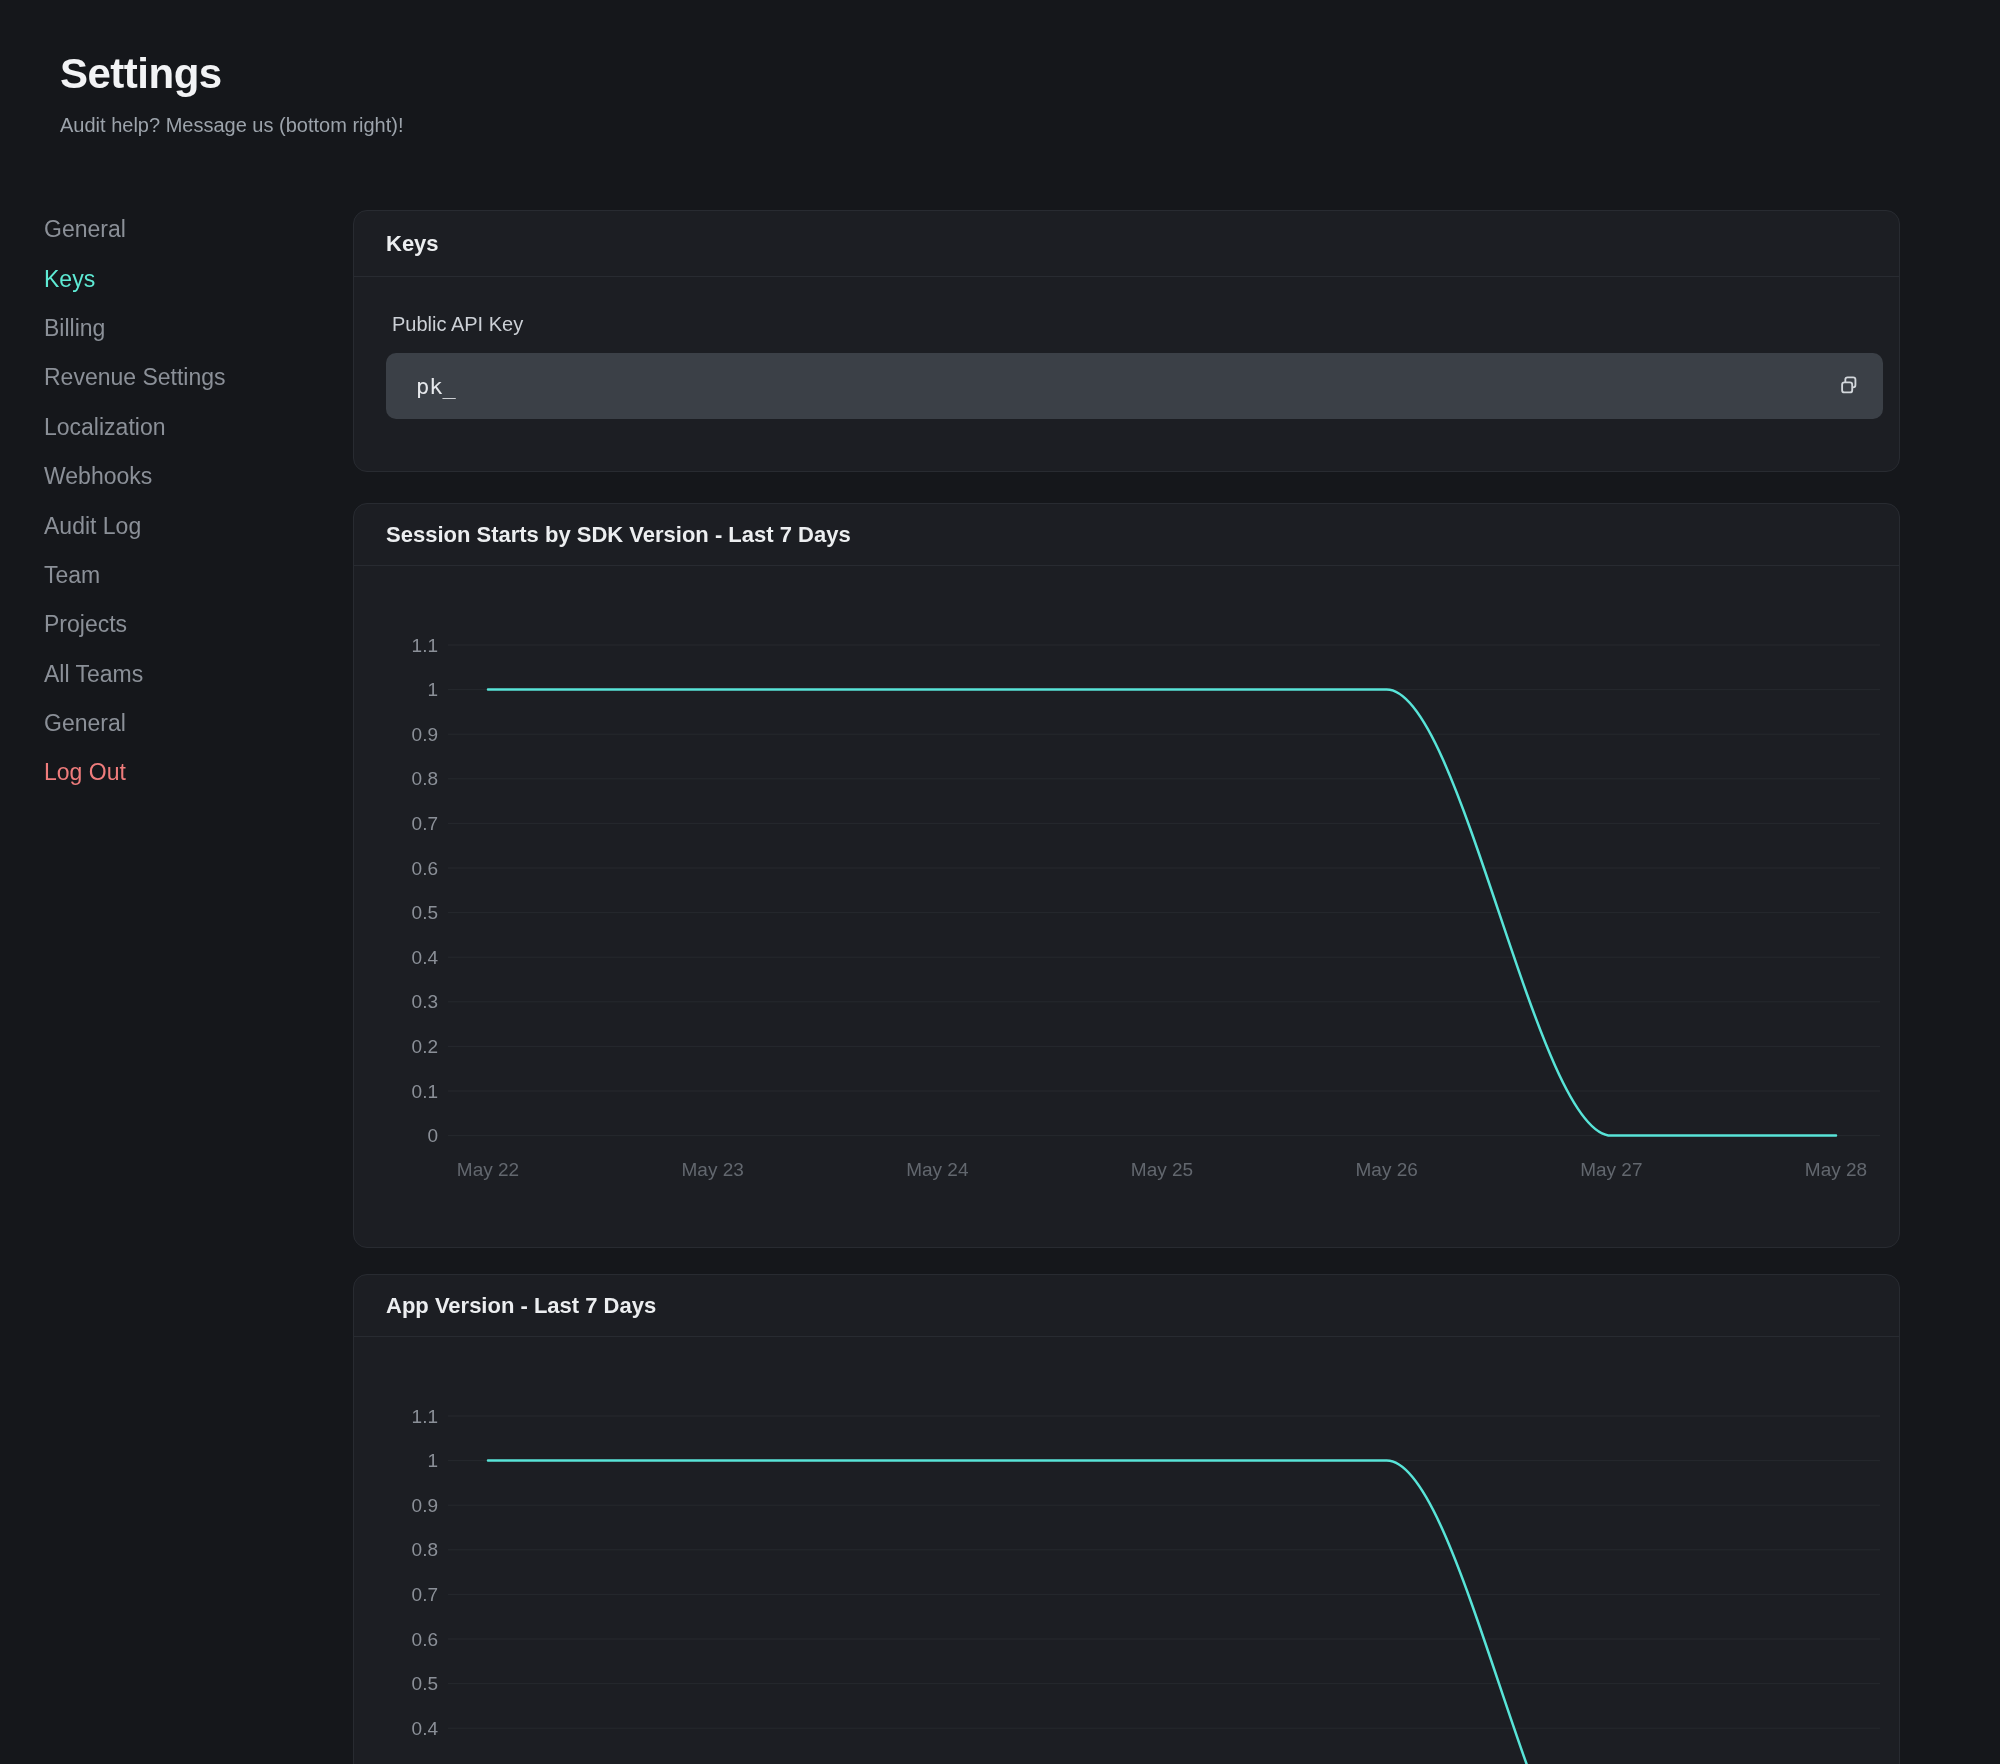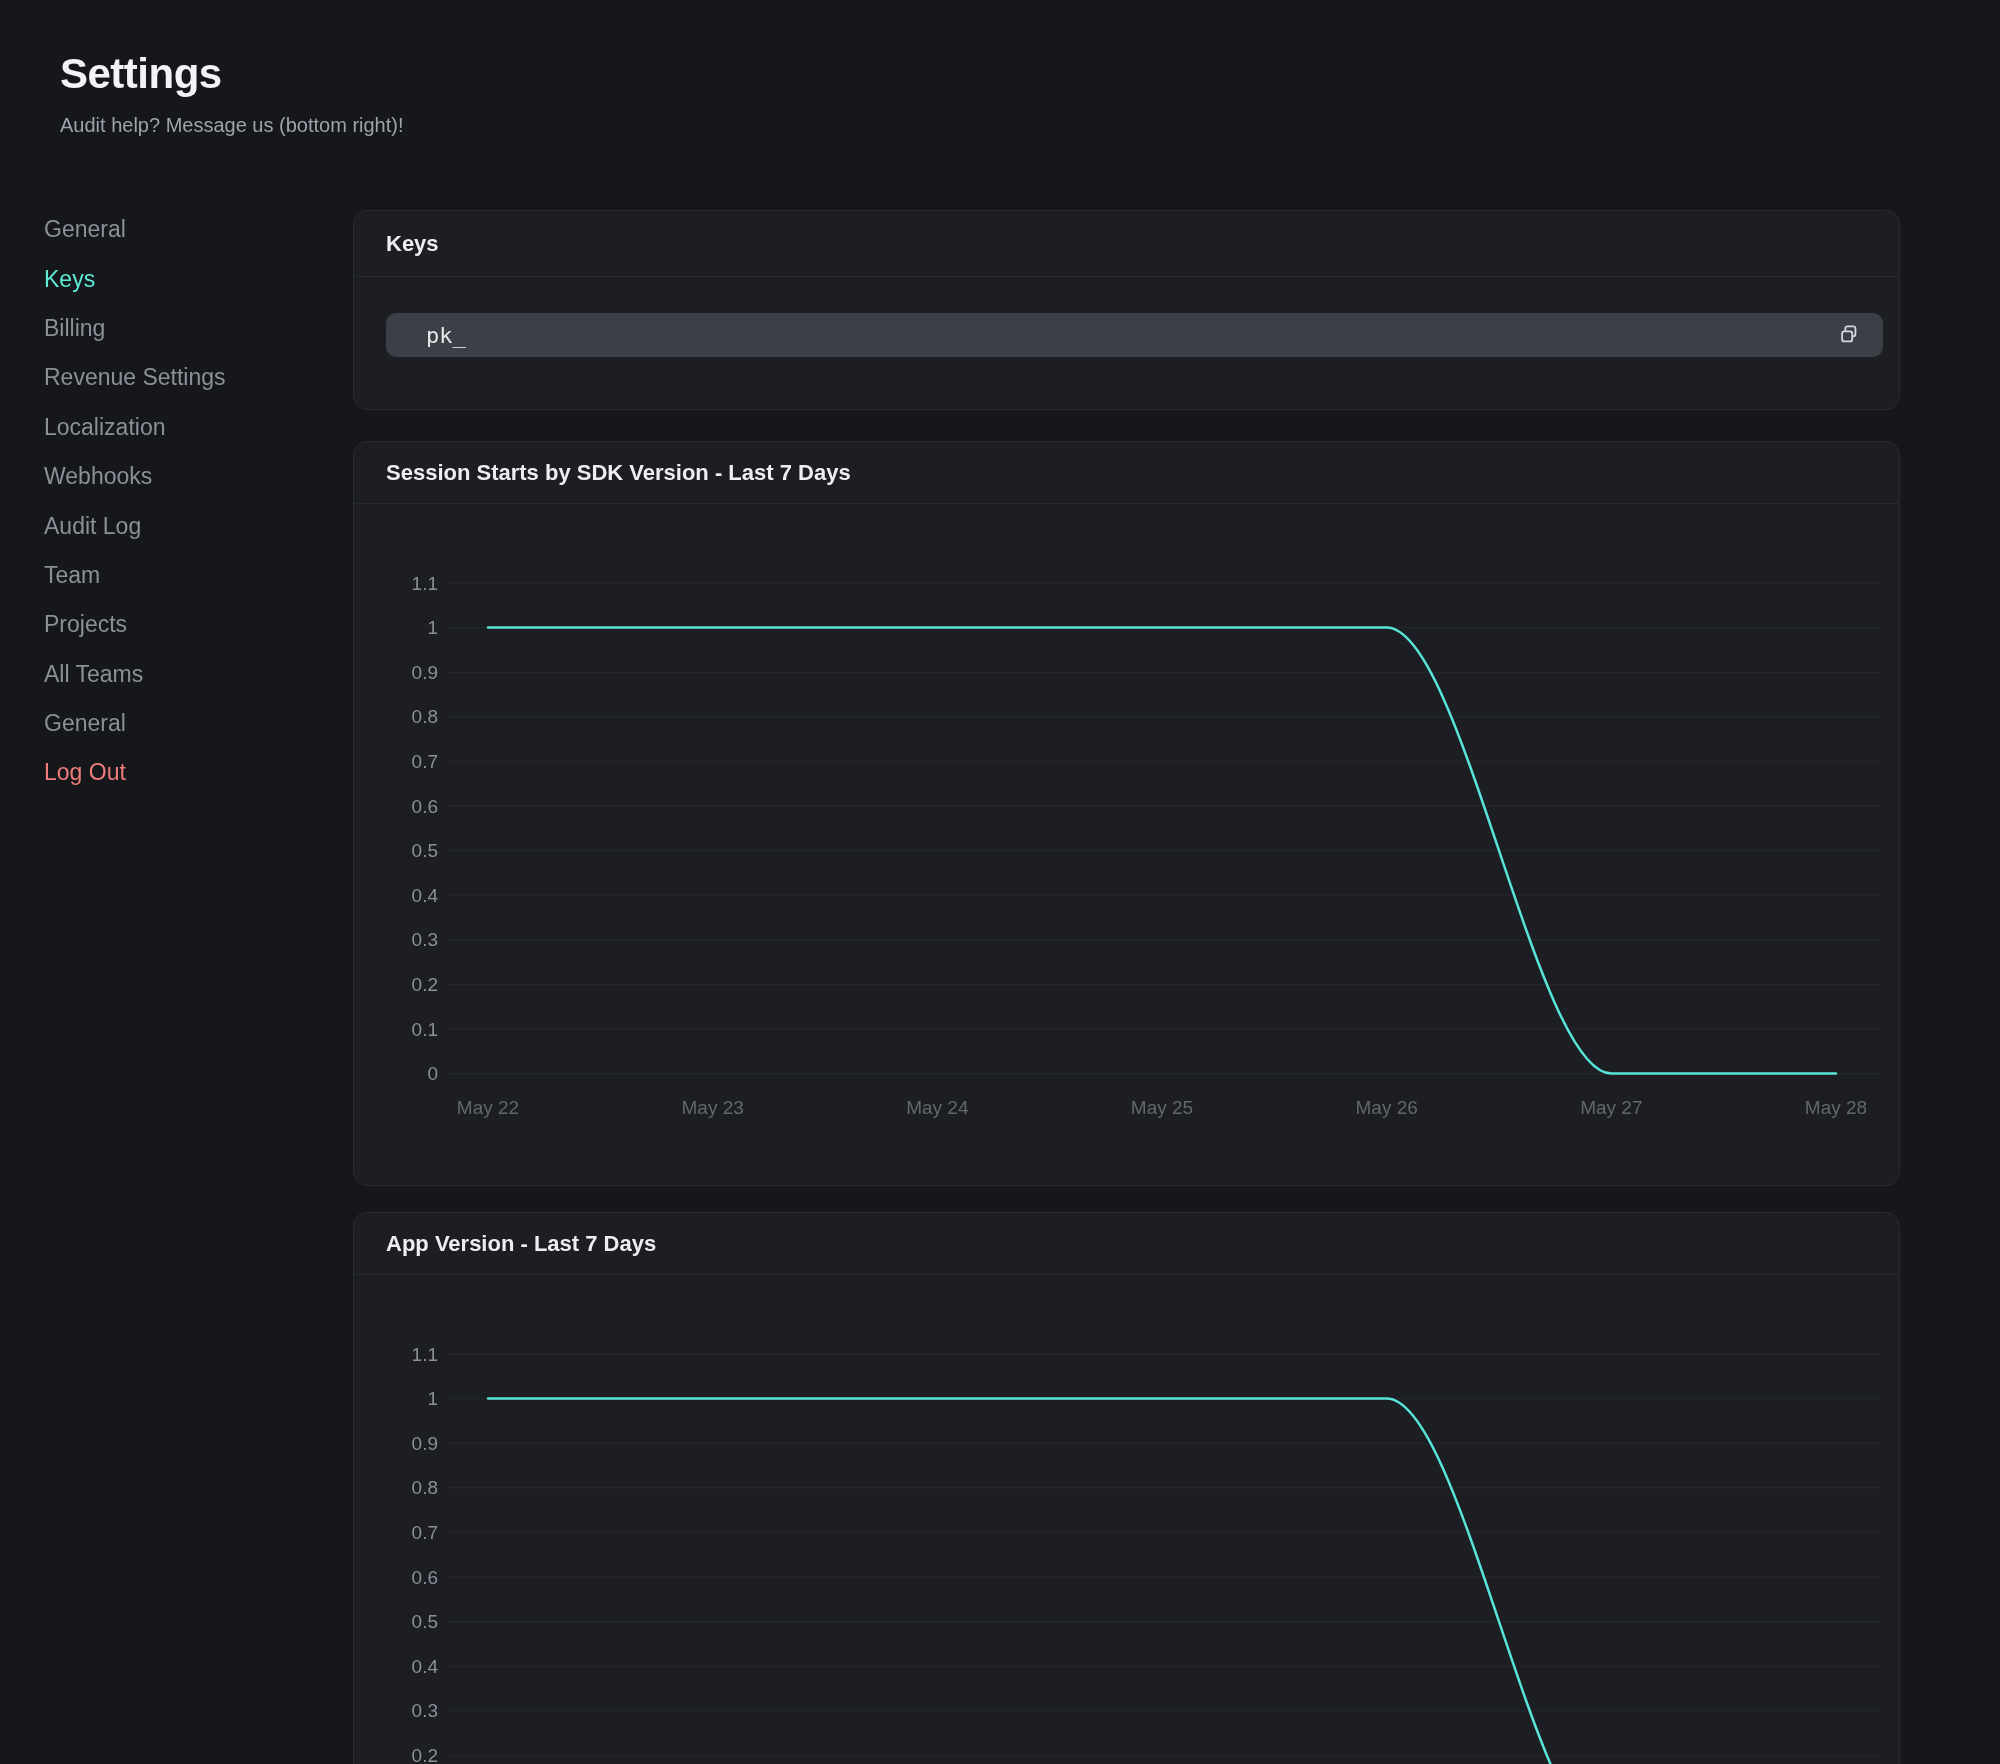--- a/index.html
+++ b/index.html
@@ -49,22 +49,22 @@
     display:flex;align-items:center;
     padding:0 32px;
     border-bottom:1px solid var(--border);
     color:#eceef0;font-size:22px;font-weight:700;
   }
   .card-keys{margin-bottom:31px;}
   .card-keys .card-header{height:66px;}
   .card-keys .card-body{padding:36px 16px 52px 32px;}
   .field-label{font-size:20px;color:var(--label);margin:0 0 17px 6px;}
   .key-field{
-    height:44px;background:var(--input-bg);border-radius:10px;
-    display:flex;align-items:center;padding:0 14px 0 38px;gap:16px;
+    height:66px;background:var(--input-bg);border-radius:10px;
+    display:flex;align-items:center;padding:0 14px 0 28px;gap:16px;
   }
   .key-field input{
     flex:1;background:transparent;border:none;outline:none;
     font-family:"DejaVu Sans Mono", monospace;
     font-size:22px;color:var(--input-text);
   }
   .copy-btn{
     width:40px;height:40px;flex:0 0 auto;
     display:flex;align-items:center;justify-content:center;
     background:transparent;border:none;cursor:pointer;border-radius:8px;
@@ -100,20 +100,21 @@
     </ul>
 </nav>
 
 <main class="content">
 
   <section class="card card-keys">
     <div class="card-header">
       <span>Keys</span>
     </div>
     <div class="card-body">
+      <p class="field-label">Public API Key</p>
       <div class="key-field">
         <input type="text" readonly="" value="pk_" style="">
         <button class="copy-btn">
           <svg width="22" height="22" viewBox="0 0 24 24" fill="none" stroke="currentColor" stroke-width="2" stroke-linecap="round" stroke-linejoin="round">
             <rect x="8" y="2.5" width="11" height="11" rx="2.5"></rect>
             <rect x="4.5" y="8" width="11" height="11" rx="2.5" fill="#3b4047"></rect>
           </svg>
         </button>
       </div>
     </div>

